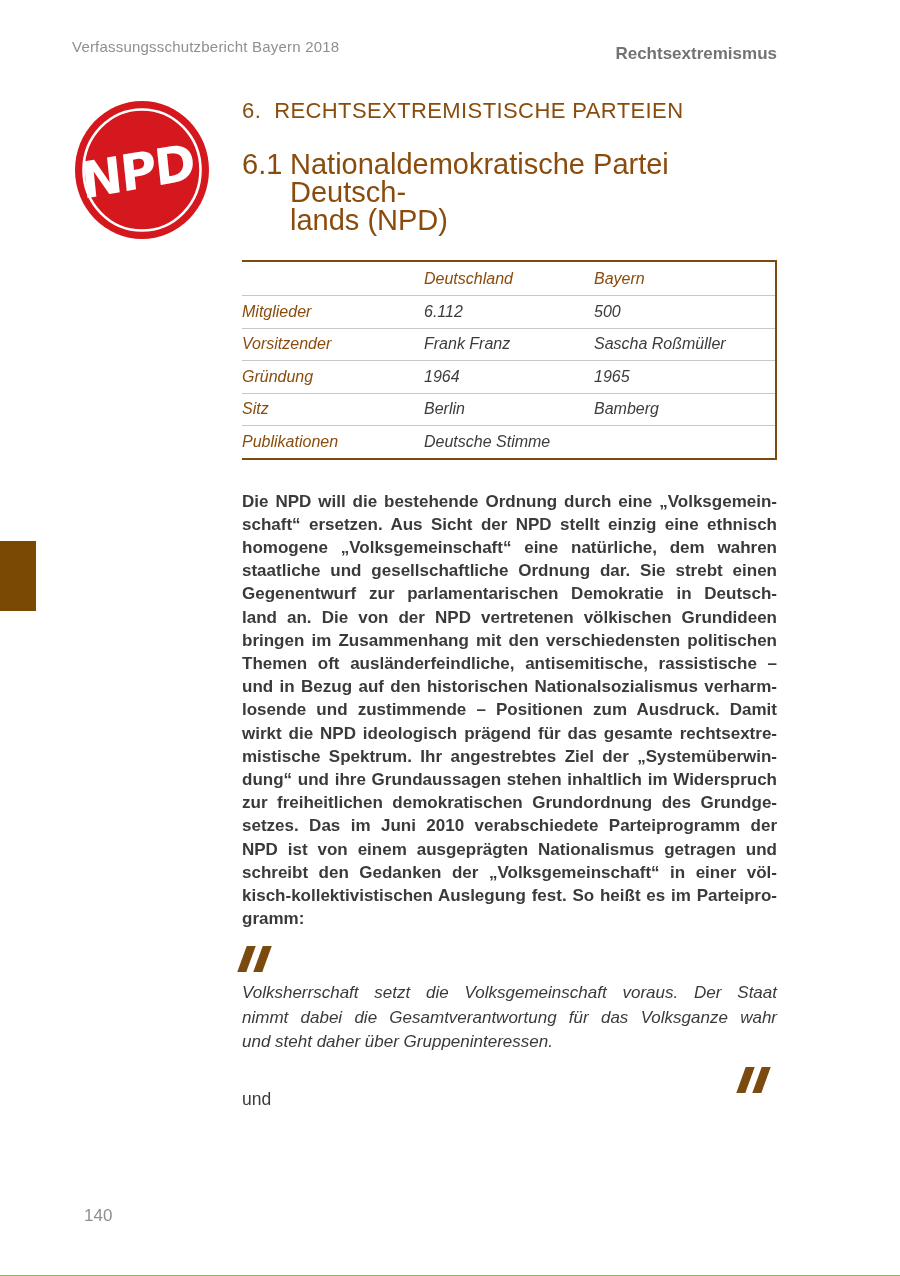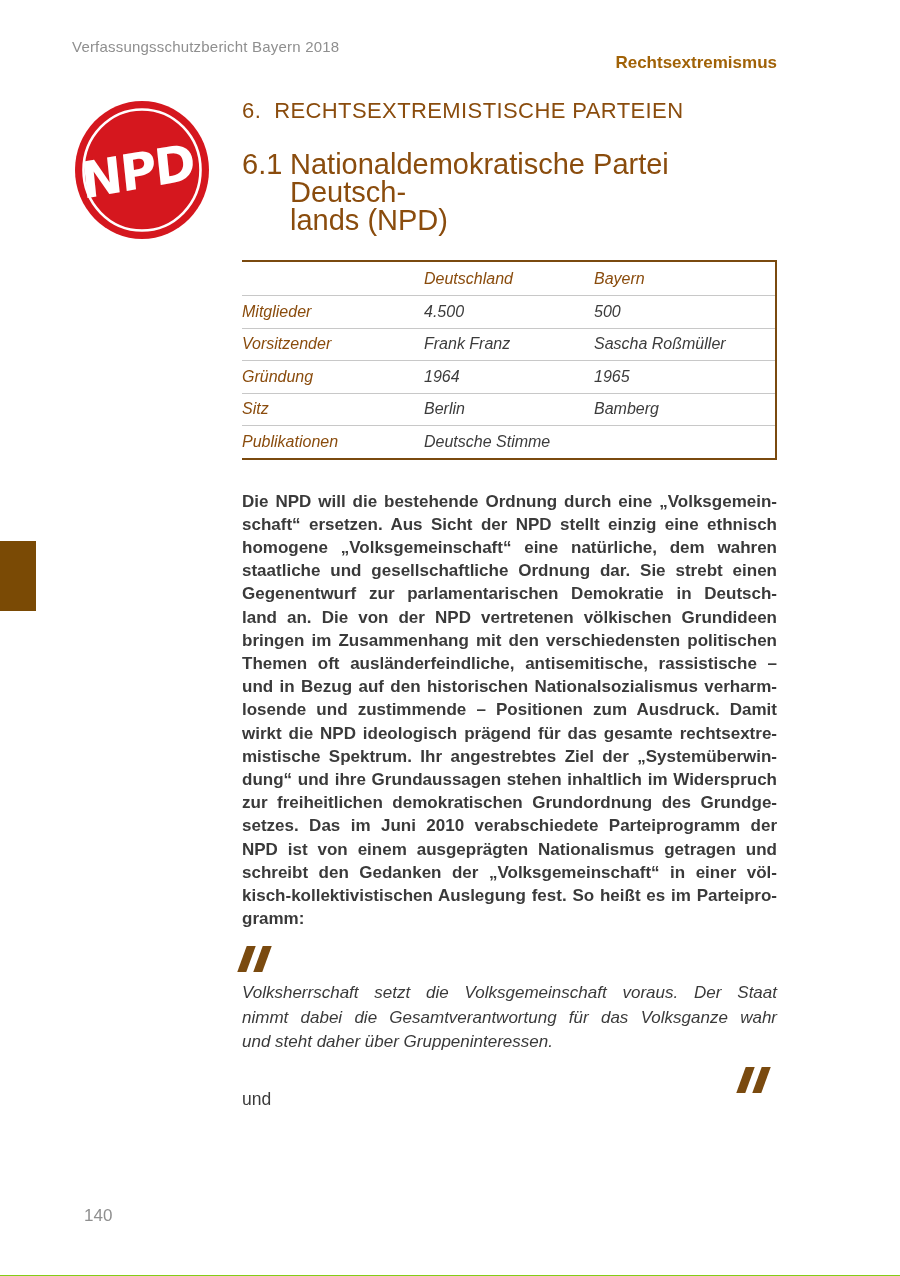--- a/index.html
+++ b/index.html
@@ -15,22 +15,22 @@
     background: #ffffff;
     border-bottom: 1px solid #84cc16;
   }
 
   
   .running-title {
     position: absolute; left: 72px; top: 38px;
     font-size: 15px; color: #8f8f8f; letter-spacing: 0.2px;
   }
   .chapter-title {
-    position: absolute; right: 123px; top: 53px;
-    font-size: 17px; font-weight: bold; color: #a16207;
+    position: absolute; right: 123px; top: 44px;
+    font-size: 17px; font-weight: bold; color: #737373;
   }
 
   
   .left-tab {
     position: absolute; left: 0; top: 541px;
     width: 36px; height: 70px;
     background: #7a4a05;
   }
 
   
@@ -126,21 +126,21 @@
 
     <div class="info-table">
       <div class="t-row t-head">
         <div class="t-cell t-label"></div>
         <div class="t-cell t-colhead">Deutschland</div>
         <div class="t-cell t-colhead">Bayern</div>
       </div>
       <div class="t-body">
           <div class="t-row">
             <div class="t-cell t-label">Mitglieder</div>
-            <div class="t-cell t-val">4.500</div>
+            <div class="t-cell t-val">6.112</div>
             <div class="t-cell t-val">500</div>
           </div>
           <div class="t-row">
             <div class="t-cell t-label">Vorsitzender</div>
             <div class="t-cell t-val">Frank Franz</div>
             <div class="t-cell t-val">Sascha Roßmüller</div>
           </div>
           <div class="t-row">
             <div class="t-cell t-label">Gründung</div>
             <div class="t-cell t-val">1964</div>

